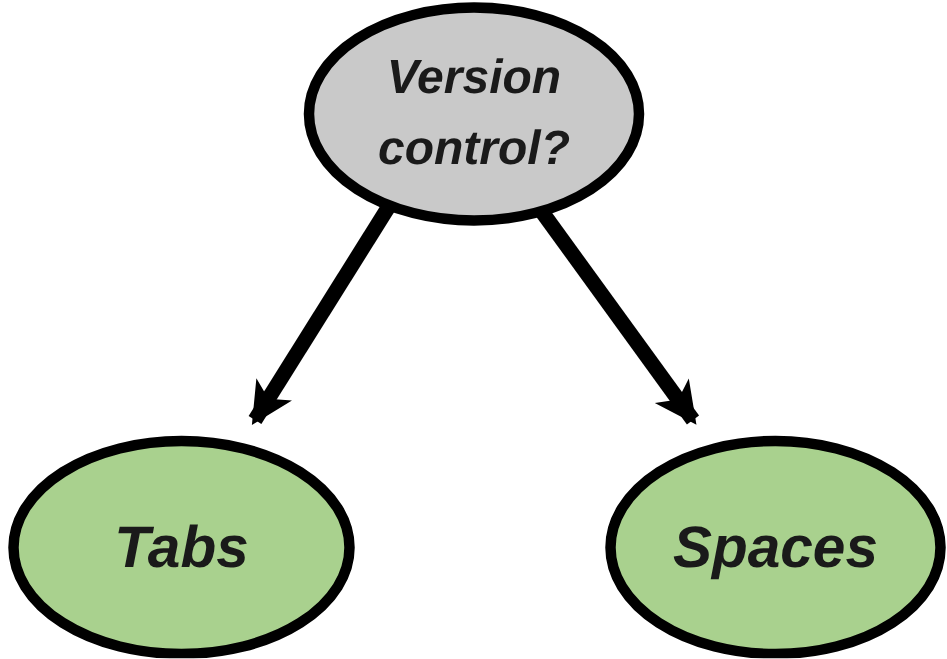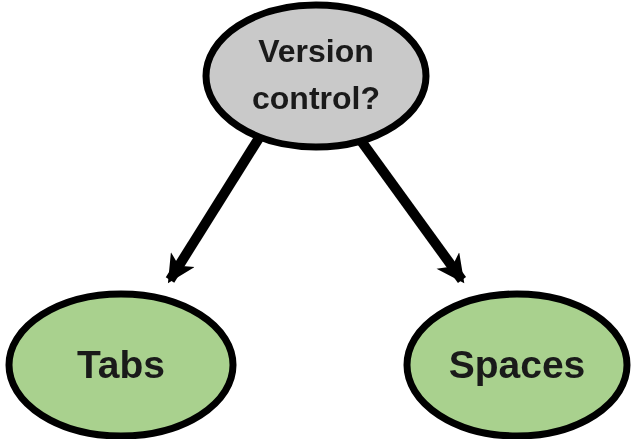--- a/index.html
+++ b/index.html
@@ -7,20 +7,21 @@
     padding: 0;
     background: #ffffff;
   }
   .canvas {
     position: relative;
     width: 631px;
     height: 439px;
     background: #ffffff;
     overflow: hidden;
     font-family: "Liberation Sans", "DejaVu Sans", sans-serif;
+    font-style: italic;
   }
   svg {
     display: block;
     width: 631px;
     height: 439px;
   }
   .node-label {
     font-family: "Liberation Sans", "DejaVu Sans", sans-serif;
     font-weight: 700;
     fill: #1a1a1a;

